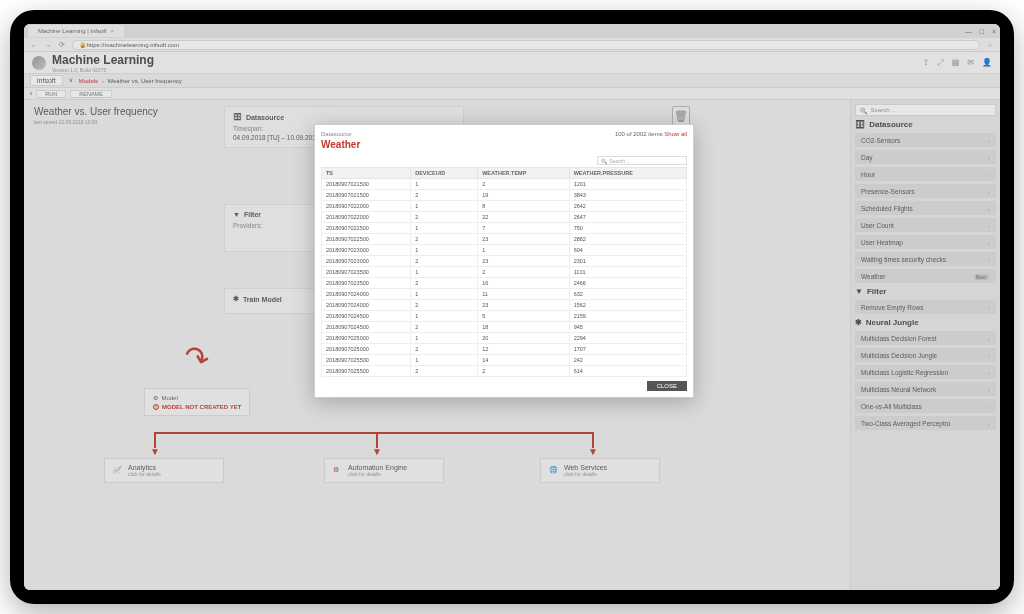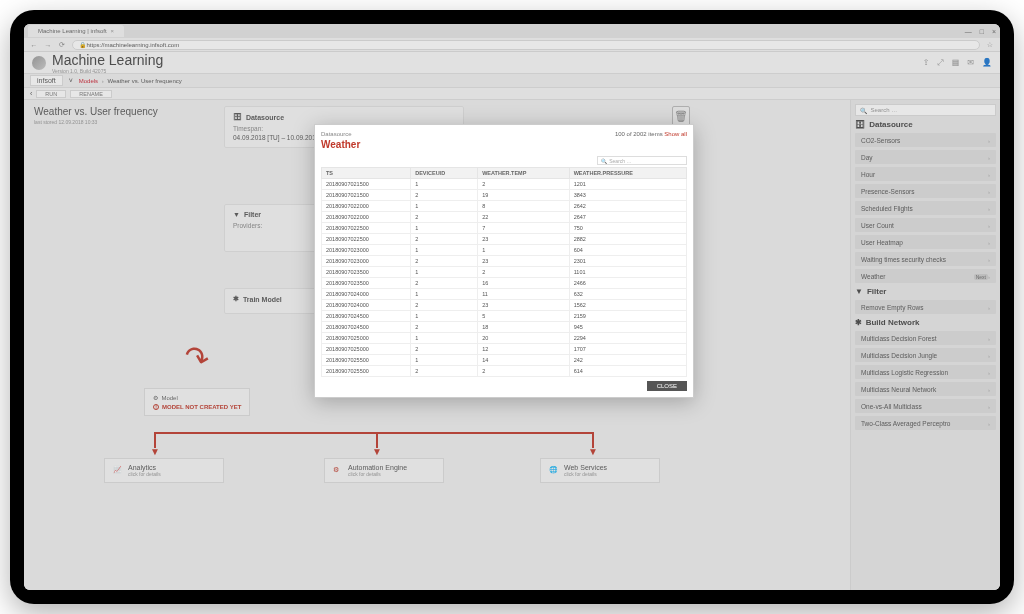--- a/index.html
+++ b/index.html
@@ -12,21 +12,21 @@
 .tab { background:#f5f5f5; height:12px; padding:0 10px; display:flex; align-items:center; border-radius:3px 3px 0 0; font-size:6px; color:#666; gap:4px; }
 .tab .x { color:#999; }
 .win-ctrls { margin-left:auto; display:flex; gap:8px; font-size:7px; color:#666; }
 .addr-bar { height:14px; background:#f5f5f5; display:flex; align-items:center; padding:0 6px; gap:6px; border-bottom:1px solid #ddd; }
 .nav-btn { width:8px; height:8px; color:#888; display:flex; align-items:center; justify-content:center; }
 .url { flex:1; background:#fff; border:1px solid #ddd; border-radius:8px; height:10px; padding:0 6px; font-size:6px; color:#555; display:flex; align-items:center; }
 
 
 .app-header { height:22px; background:#f8f8f8; display:flex; align-items:center; padding:0 8px; gap:6px; border-bottom:1px solid #e0e0e0; }
 .logo { width:14px; height:14px; background:linear-gradient(135deg,#999,#ccc); border-radius:50%; }
-.app-title { font-size:14px; color:#444; font-weight:400; }
+.app-title { font-size:12px; color:#444; font-weight:700; }
 .app-sub { font-size:5px; color:#999; }
 .hdr-icons { margin-left:auto; display:flex; gap:8px; color:#999; font-size:8px; }
 
 
 .crumb-bar { height:14px; background:#f0f0f0; display:flex; align-items:center; padding:0 6px; gap:6px; border-bottom:1px solid #e0e0e0; }
 .brand { background:#fff; padding:1px 6px; font-size:7px; color:#555; border:1px solid #ddd; }
 .crumb { font-size:6px; }
 .crumb-link { color:#c23; }
 .crumb-sep { color:#999; margin:0 2px; }
 
@@ -288,21 +288,21 @@
           </div>
         <div id="filter-items">
             <div class="side-item">
               <span>Remove Empty Rows</span>
               <span><span class="chev">›</span></span>
             </div>
           </div>
 
         <div class="side-sec-h">
             <span>✱</span>
-            <span>Build  Network</span>
+            <span>Neural  Jungle</span>
           </div>
         <div id="nn-items">
             <div class="side-item">
               <span>Multiclass Decision Forest</span>
               <span><span class="chev">›</span></span>
             </div>
             <div class="side-item">
               <span>Multiclass Decision Jungle</span>
               <span><span class="chev">›</span></span>
             </div>

